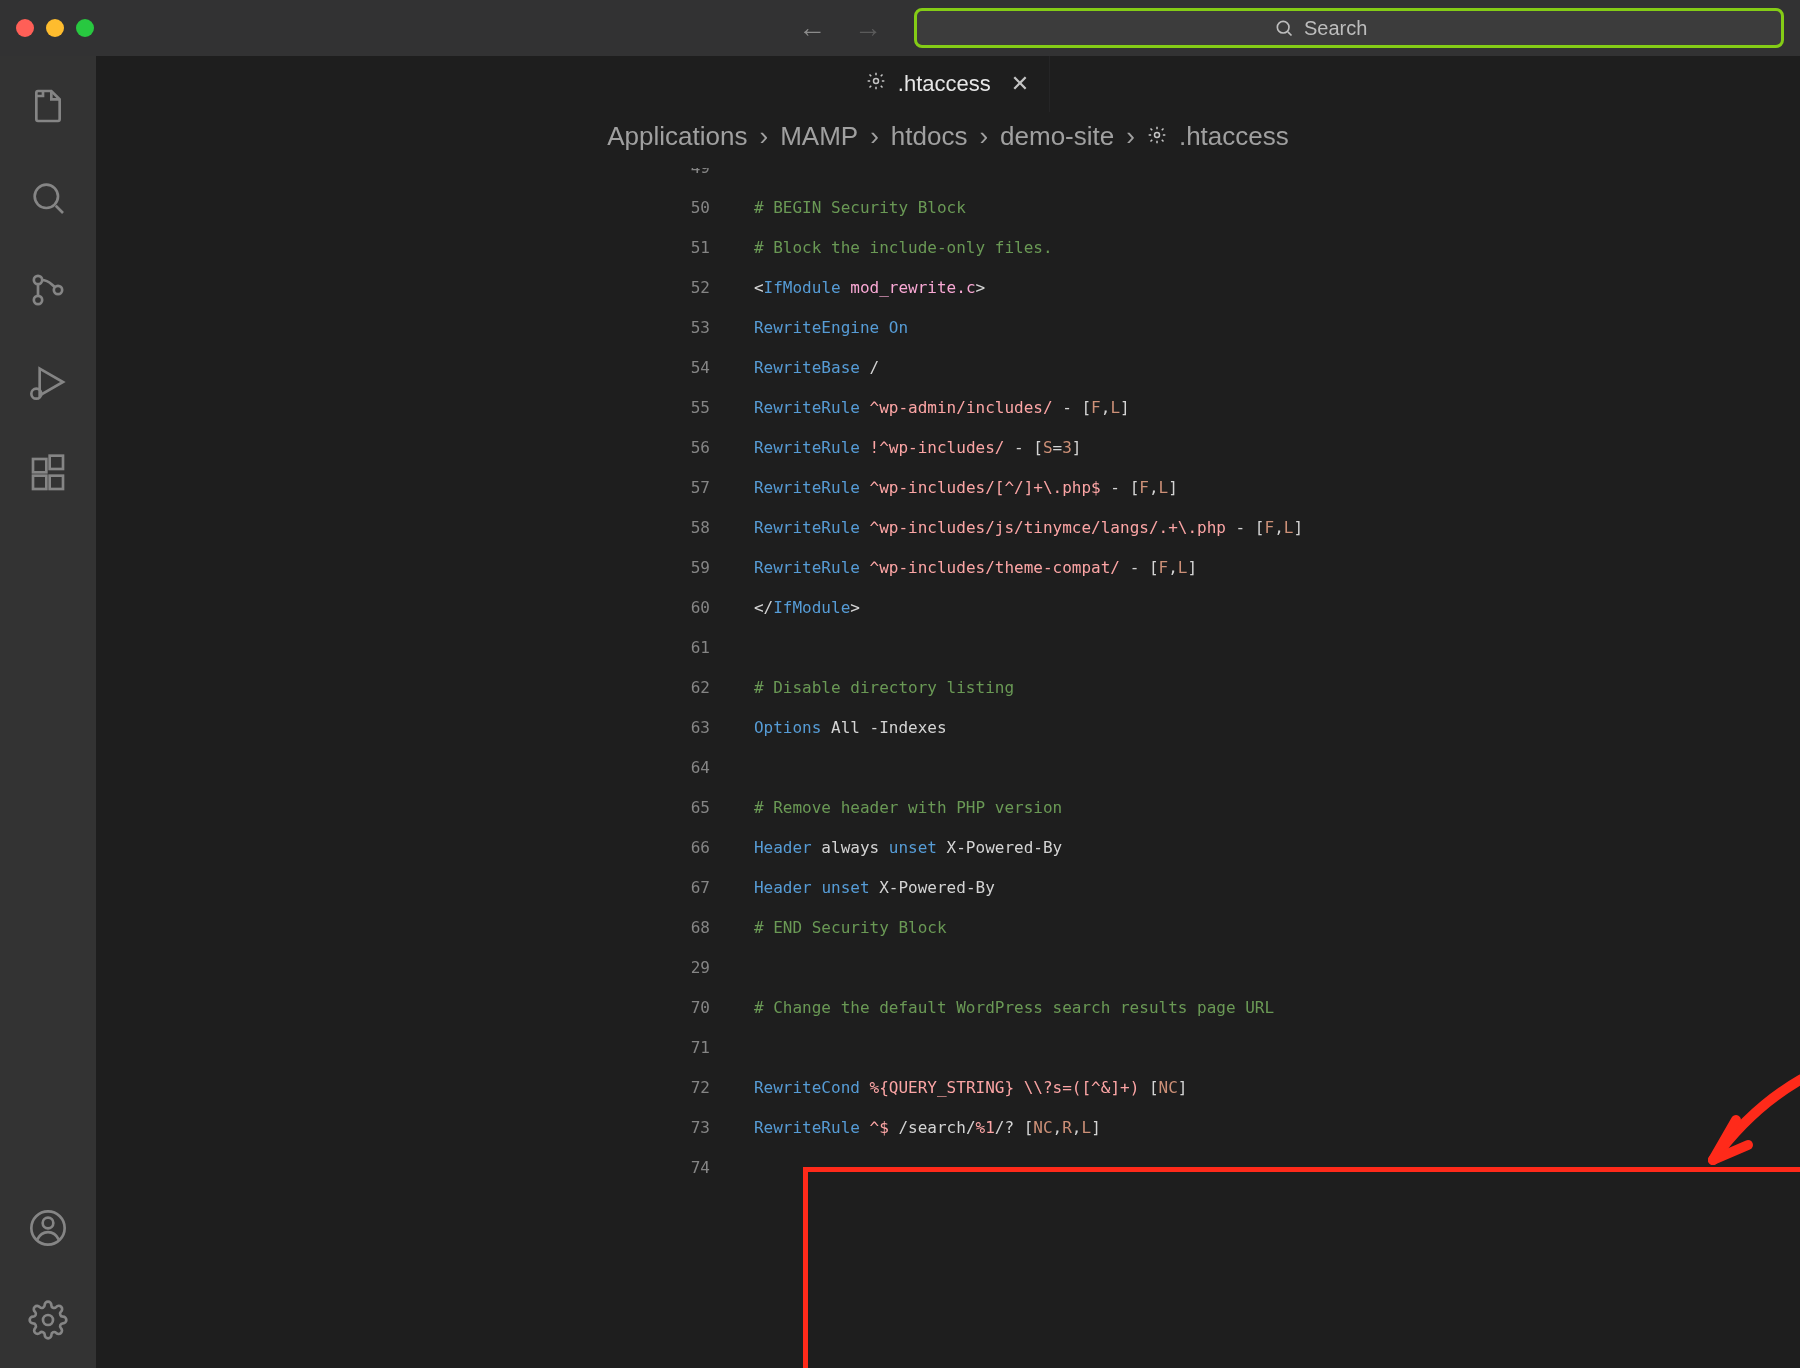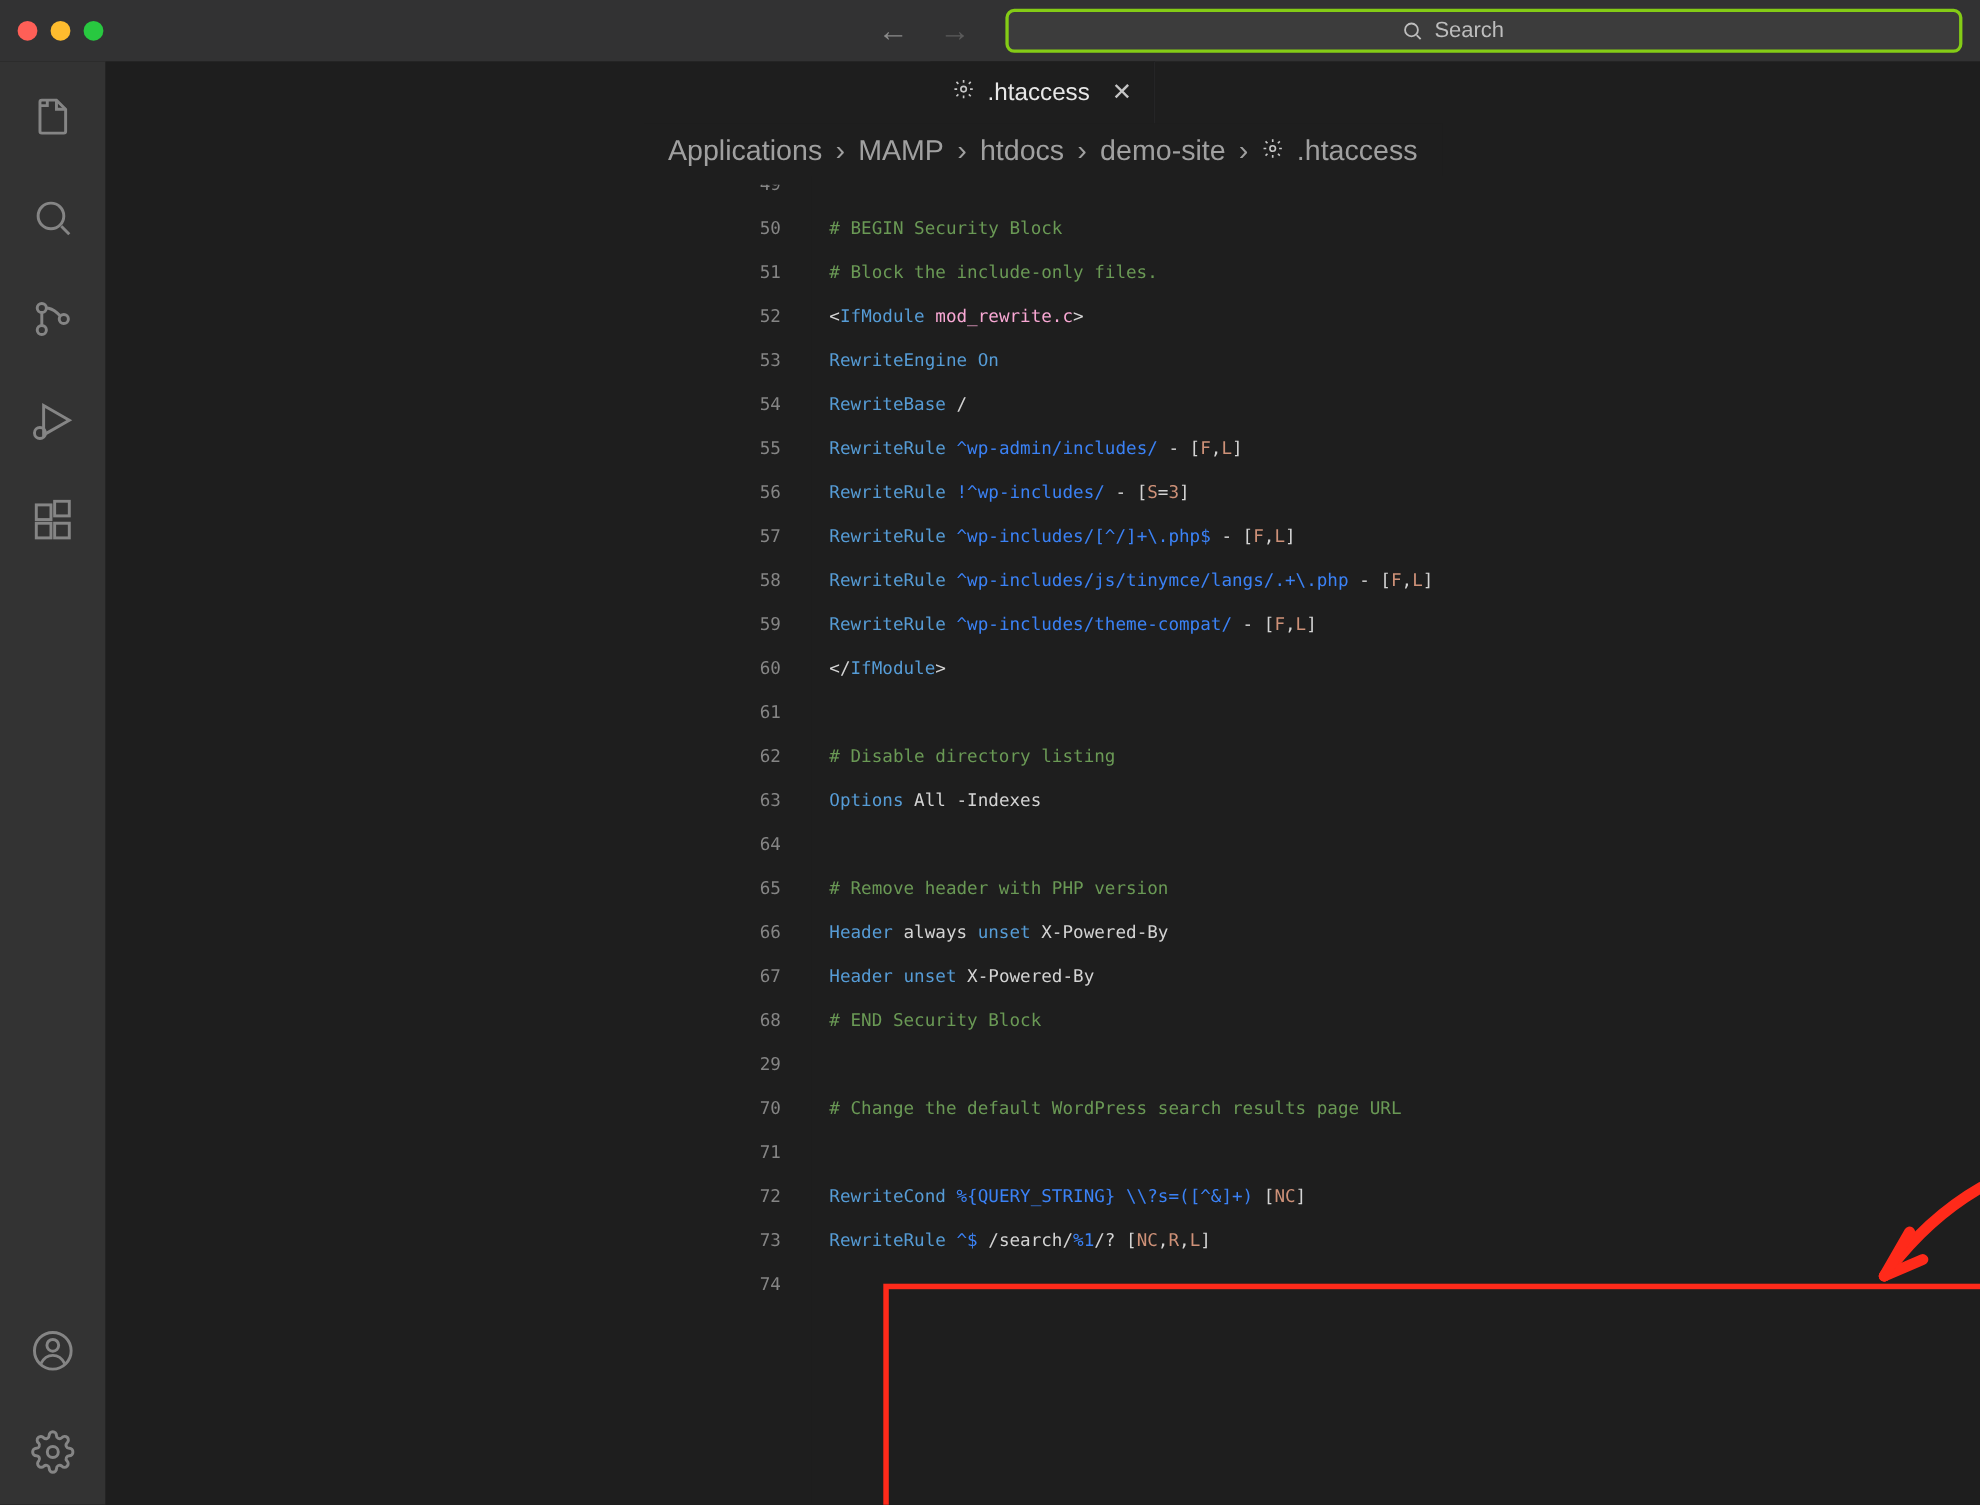--- a/index.html
+++ b/index.html
@@ -140,21 +140,21 @@
     width: 1px;
     background: #404040;
     z-index: 0;
   }
   .line { height: 40px; }
   .tok-comment { color: #6A9955; margin-top: 28px; }
   .tok-kw, .tok-tag, .tok-blue { color: #569CD6; }
   .tok-attr { color: #f9a8d4; }
   .tok-str, .tok-flag { color: #CE9178; }
   .tok-plain { color: #D4D4D4; }
-  .tok-regex { color: #3b82f6; }
+  .tok-regex { color: #fca5a5; }
 
   
   .anno-box {
     position: absolute;
     border: 5px solid #ff2a1a;
     left: 210px;
     top: 1007px;
     width: 1090px;
     height: 210px;
     z-index: 5;

